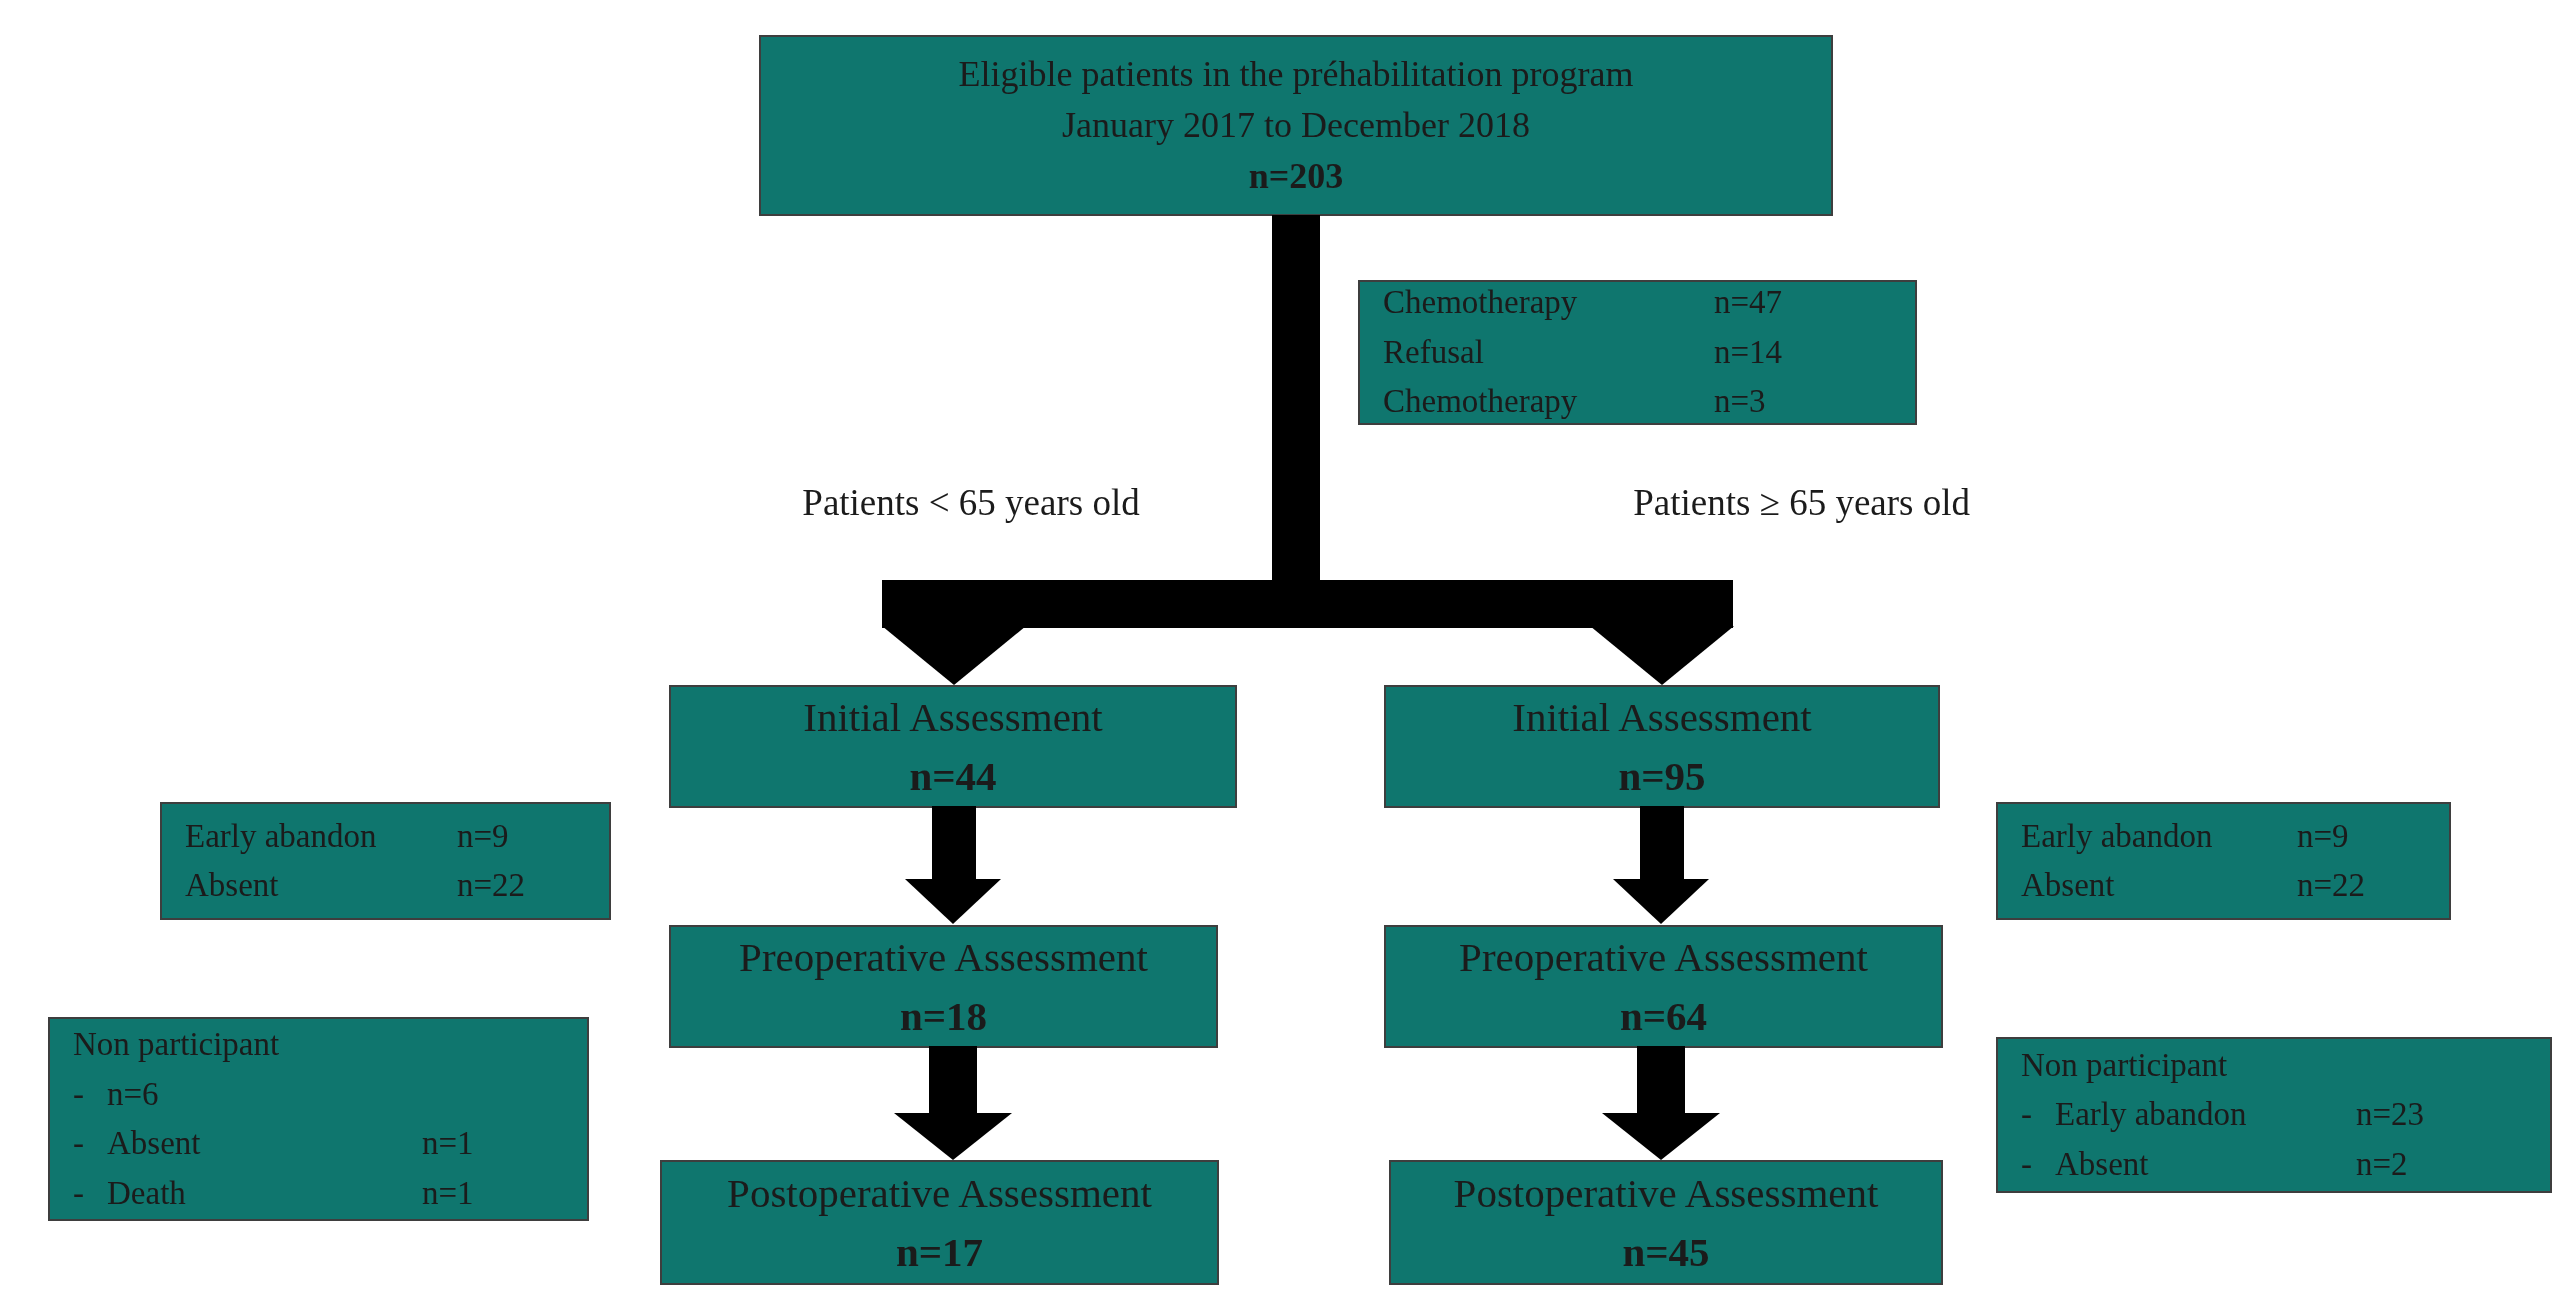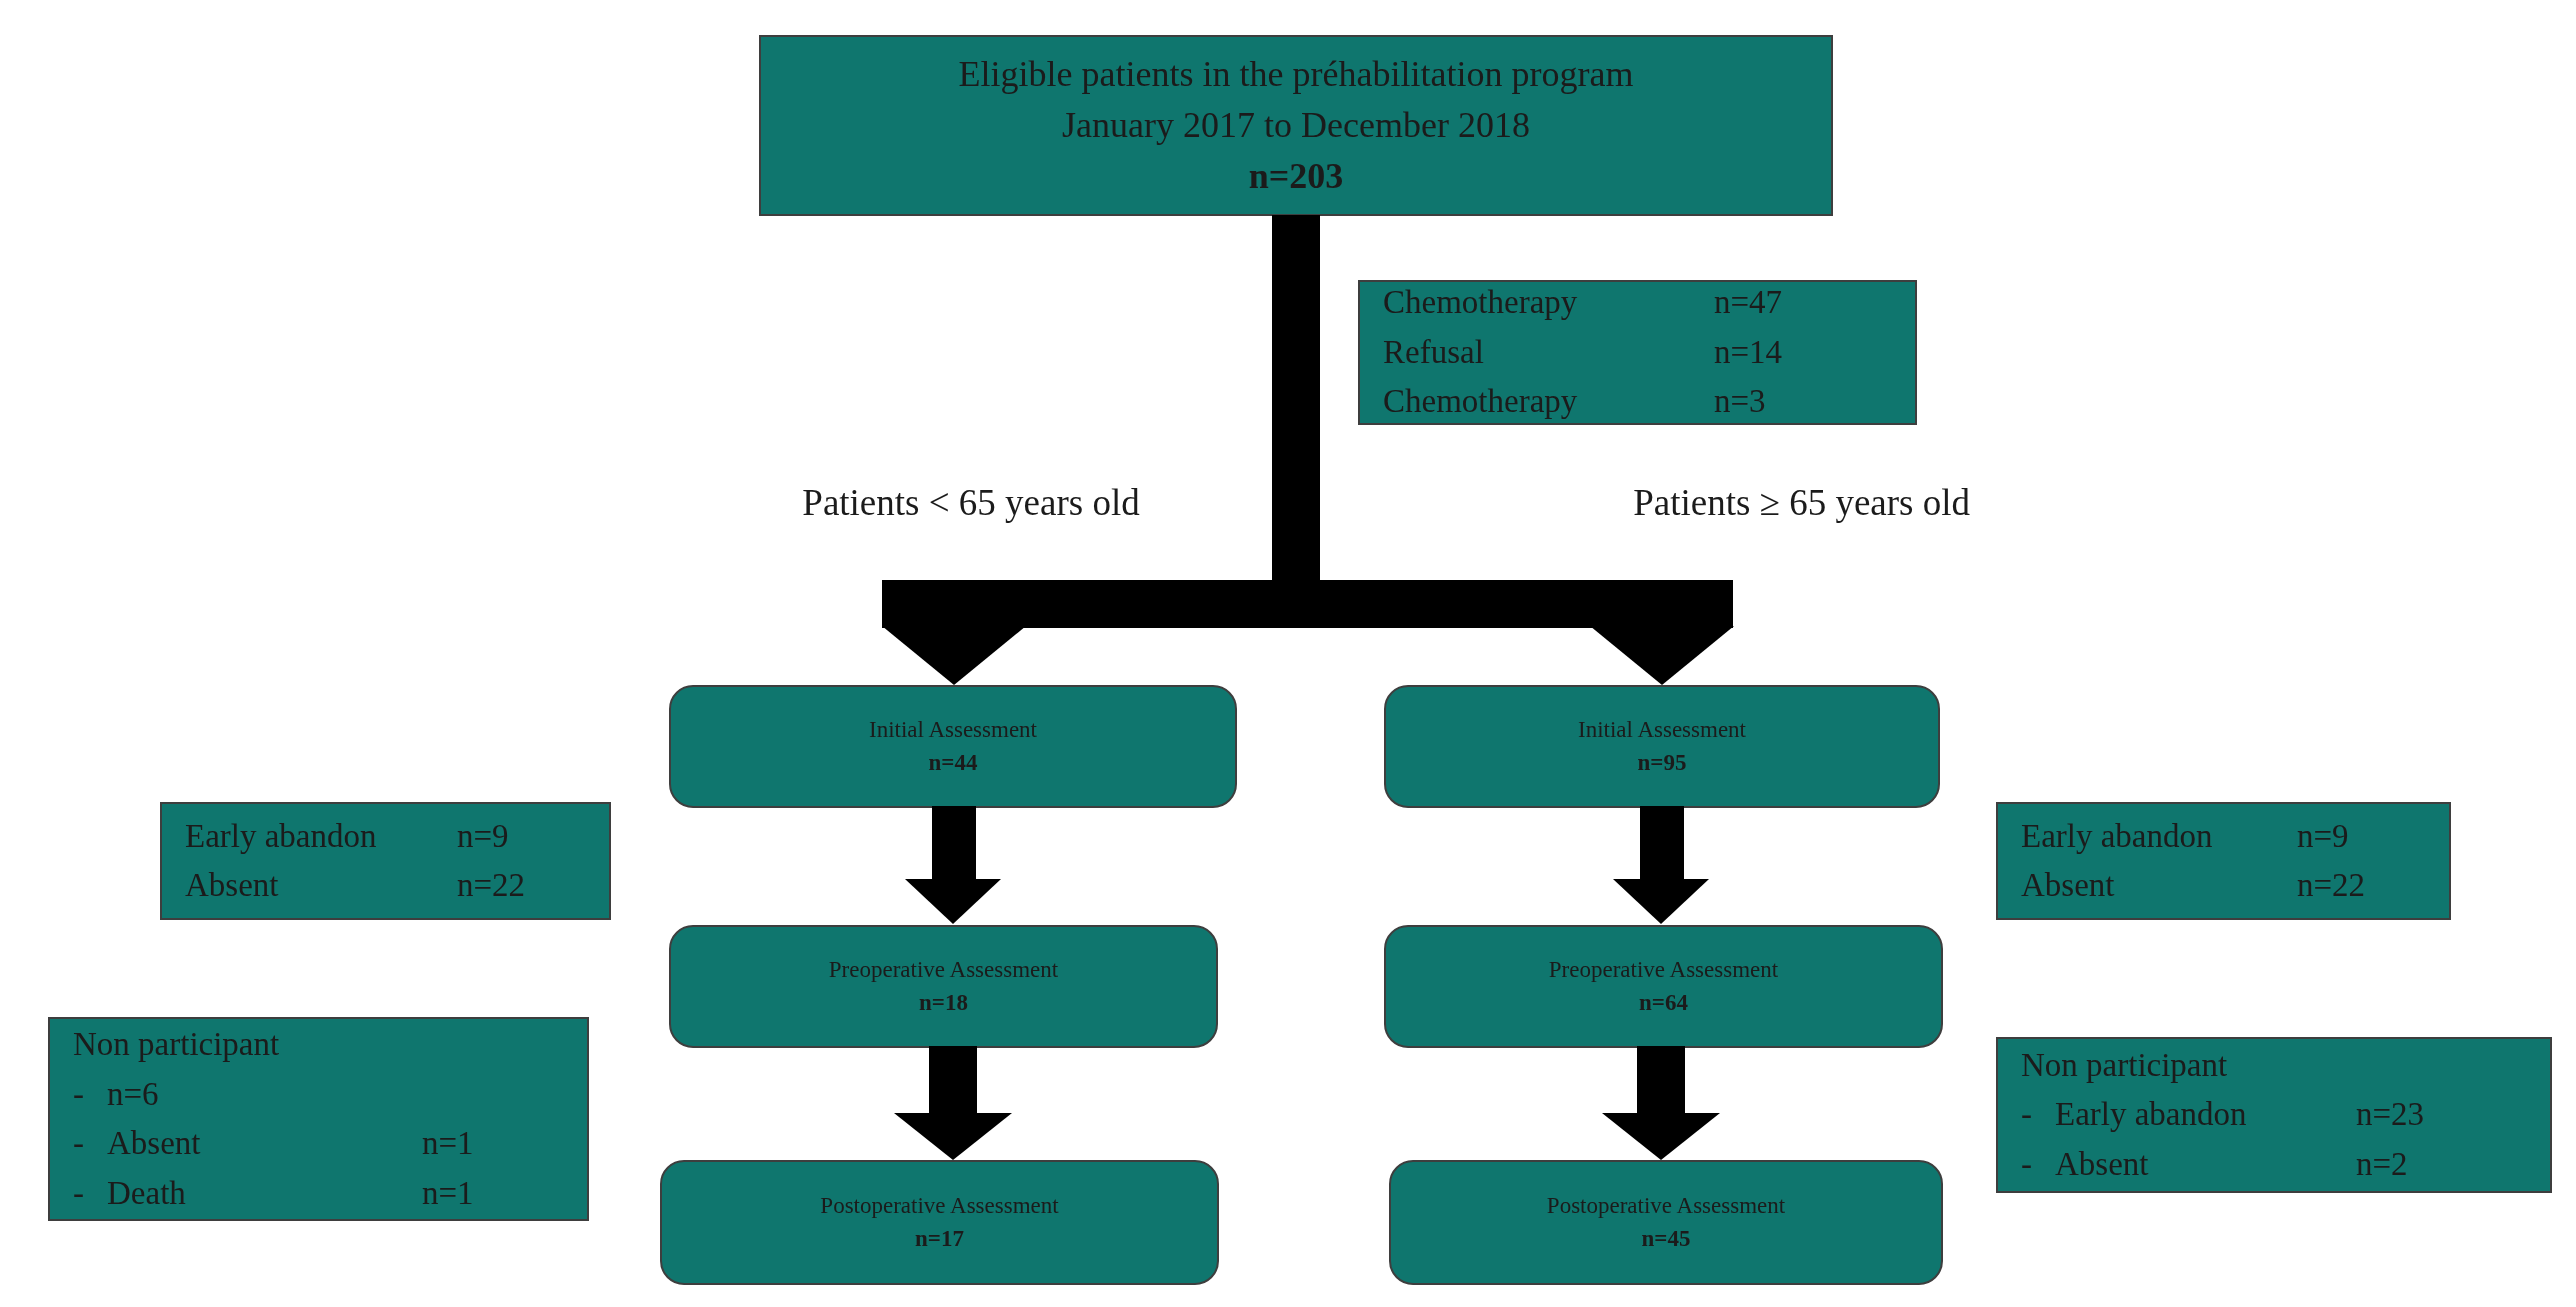--- a/index.html
+++ b/index.html
@@ -15,21 +15,21 @@
     position:absolute;
     border:2.3px solid #3e3e3e;
     background:#0f766e;
   }
   .vcenter {
     display:flex; flex-direction:column;
     justify-content:center; align-items:center;
     text-align:center; line-height:1.42;
   }
   .topbox  { font-size:36px; }
-  .assess  { font-size:23px;border-radius:24px; }
+  .assess  { font-size:41px; }
   .bold-n  { font-weight:700; }
 
   .side {
     font-size:33px; line-height:1.5;
     display:flex; flex-direction:column; justify-content:center;
     padding:4.7px 31px 4.7px 23px;
   }
   .siderow { display:grid; }
   .exc-row  { grid-template-columns:1fr 170px;gap:20px; }
   .drop-row { grid-template-columns:1fr 121px; }

